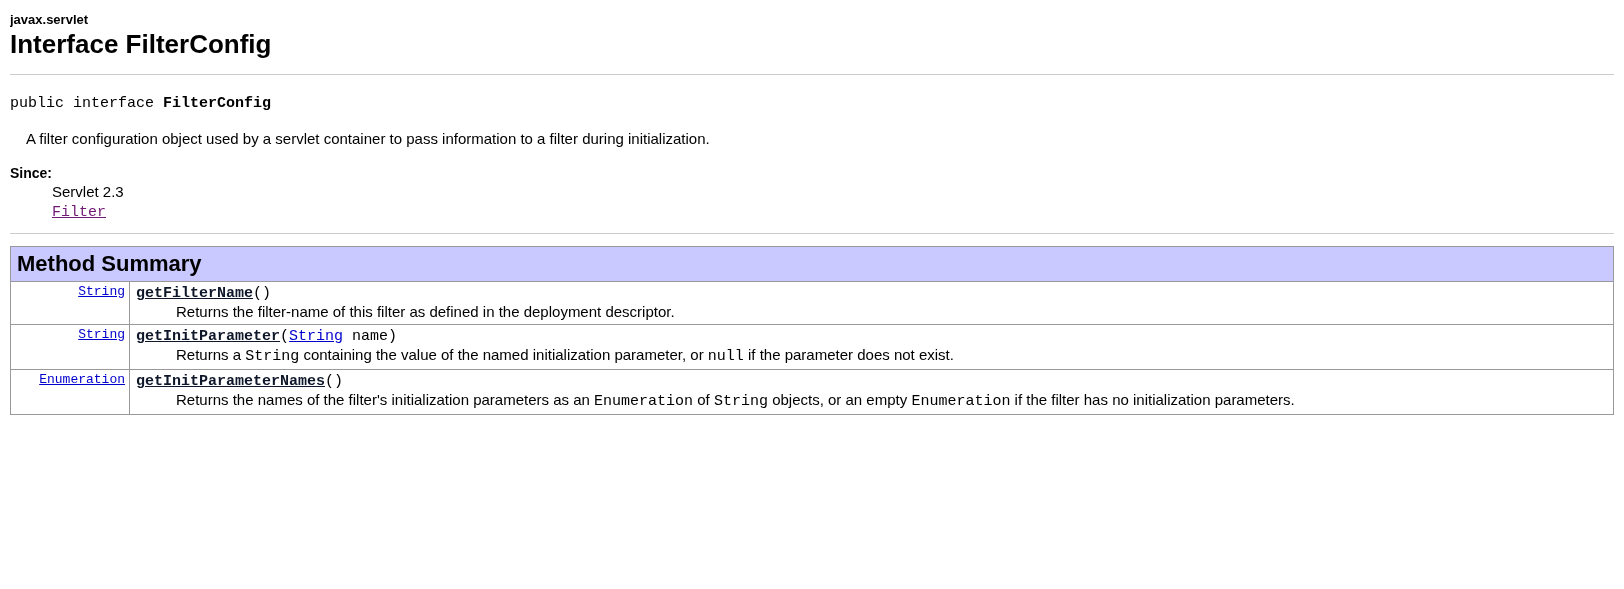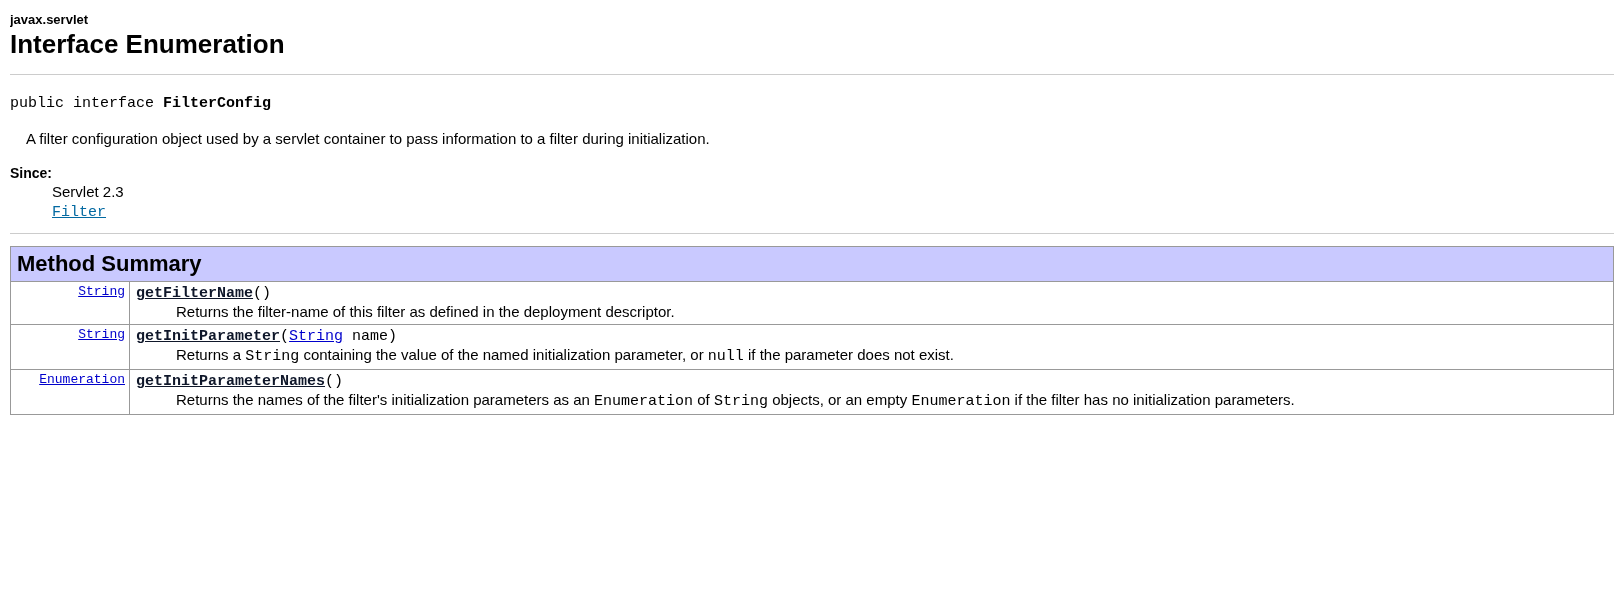--- a/index.html
+++ b/index.html
@@ -49,21 +49,21 @@
   }
   dl.taglist dd {
     margin: 2px 0 2px 42px;
     font-size: 15px;
   }
   a {
     color: #0000cc;
     text-decoration: underline;
   }
   a.ghost {
-    color: #0369a1;
+    color: #701a75;
     font-family: "Courier New", monospace;
   }
   table.method-summary {
     border-collapse: collapse;
     width: 100%;
     margin-top: 4px;
     border-radius: 18px;
   }
   table.method-summary th {
     background: #c9c9ff;
@@ -112,21 +112,21 @@
     font-family: "Courier New", monospace;
     font-size: 13px;
     color: #0000cc;
     text-decoration: underline;
   }
 </style>
 </head>
 <body>
 
 <div class="package">javax.servlet</div>
-<h2 class="title">Interface Enumeration</h2>
+<h2 class="title">Interface FilterConfig</h2>
 
 <hr>
 
 <div class="decl">
   <span class="kw">public interface </span><span class="name">FilterConfig</span>
 </div>
 
 <p class="desc">A filter configuration object used by a servlet container to pass information to a filter during initialization.</p>
 
 <dl class="taglist">

